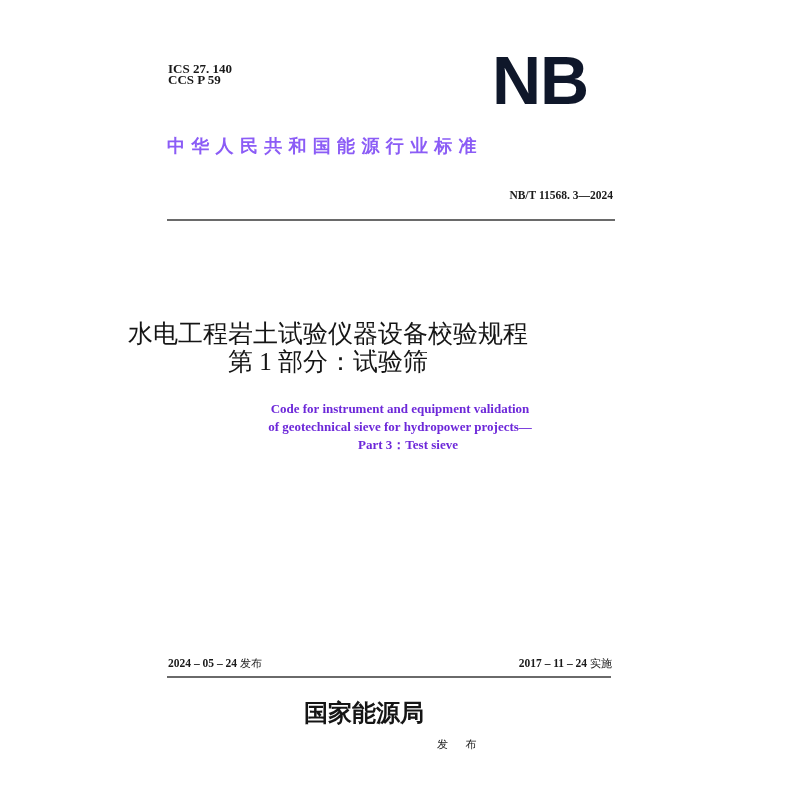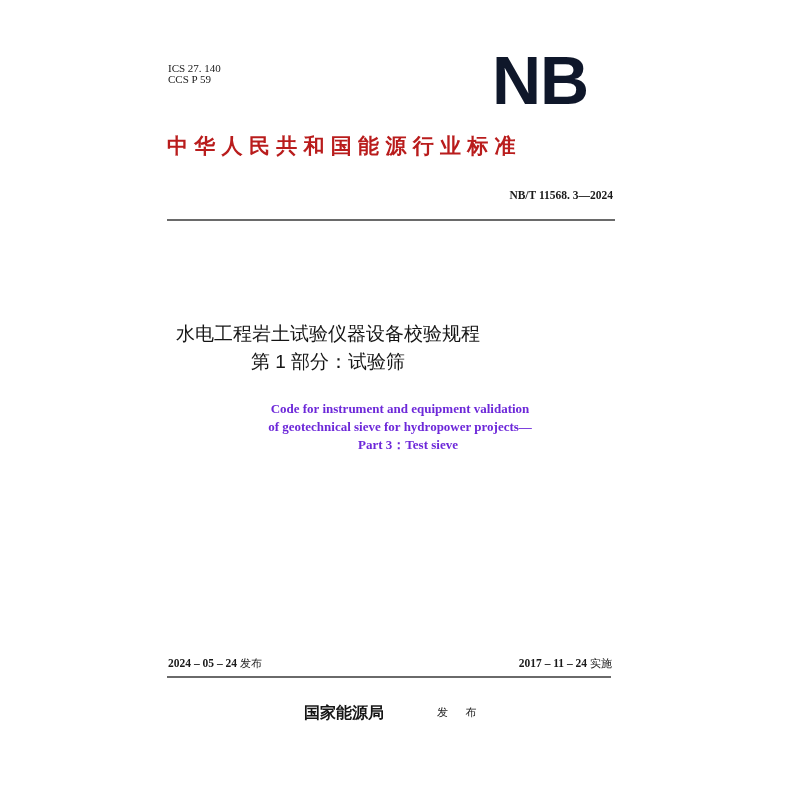--- a/index.html
+++ b/index.html
@@ -13,23 +13,23 @@
       position: relative;
       overflow: hidden;
       color: #1a1a1a;
       font-family: "Liberation Serif", "DejaVu Serif", serif;
     }
     .abs { position: absolute; }
 
     .classification {
       left: 168px;
       top: 63px;
-      font-size: 11px;
+      font-size: 13px;
       line-height: 11px;
-      font-weight: normal;
+      font-weight: bold;
       font-family: "Liberation Serif", serif;
     }
     .classification div { white-space: nowrap; }
 
     .nb-logo {
       left: 492px;
       top: 46px;
       font-family: "Liberation Sans", "DejaVu Sans", sans-serif;
       font-weight: bold;
       font-size: 68px;
@@ -37,25 +37,25 @@
       letter-spacing: -1px;
       color: #0f172a;
     }
 
     .standard-org {
       left: 167px;
       top: 128px;
       width: 450px;
       font-family: "DejaVu Serif", "Liberation Serif", serif;
       font-weight: bold;
-      font-size: 21px;
+      font-size: 18px;
       line-height: 36px;
       letter-spacing: 6.3px;
       white-space: nowrap;
-      color: #b91c1c;
+      color: #8b5cf6;
     }
 
     .std-number {
       right: 187px;
       top: 188px;
       font-family: "Liberation Serif", serif;
       font-weight: bold;
       font-size: 11.5px;
       line-height: 14px;
       white-space: nowrap;
@@ -66,22 +66,22 @@
       top: 219px;
       width: 448px;
       height: 2px;
       background: #6a6a6a;
     }
 
     .title-cn {
       left: 0;
       width: 656px;
       text-align: center;
-      font-family: Liberation Sans, sans-serif;
-      font-size: 19px;
+      font-family: Liberation Serif, serif;
+      font-size: 25px;
       line-height: 26px;
       color: #151515;
     }
     .title-cn.l1 { top: 321px; }
     .title-cn.l2 { top: 349px; }
 
     .title-en {
       left: 0;
       width: 800px;
       text-align: center;
@@ -126,28 +126,28 @@
       width: 444px;
       height: 2px;
       background: #6a6a6a;
     }
 
     .publisher {
       left: 304px;
       top: 700px;
       font-family: "DejaVu Serif", "Liberation Serif", serif;
       font-weight: bold;
-      font-size: 16px;
+      font-size: 24px;
       line-height: 26px;
       white-space: nowrap;
       color: #151515;
     }
     .publish-label {
       left: 437px;
-      top: 706px;
+      top: 738px;
       font-family: "DejaVu Sans", sans-serif;
       font-size: 11px;
       line-height: 14px;
       letter-spacing: 7px;
       white-space: nowrap;
     }
   </style>
 </head>
 <body>
 

